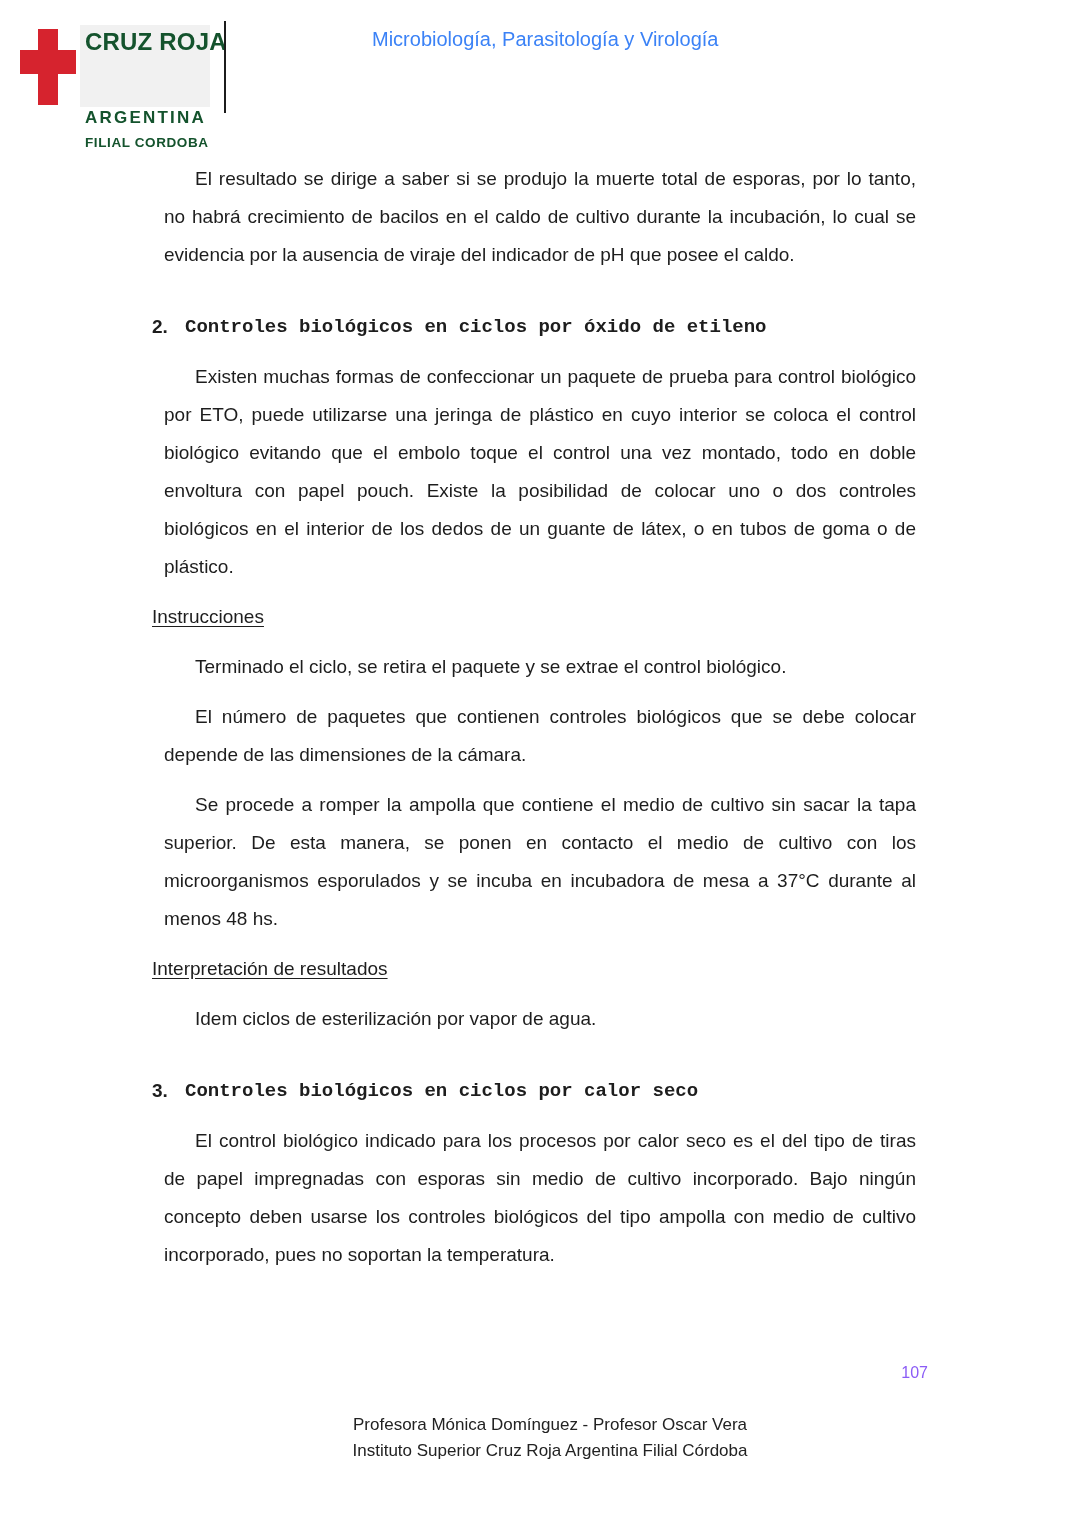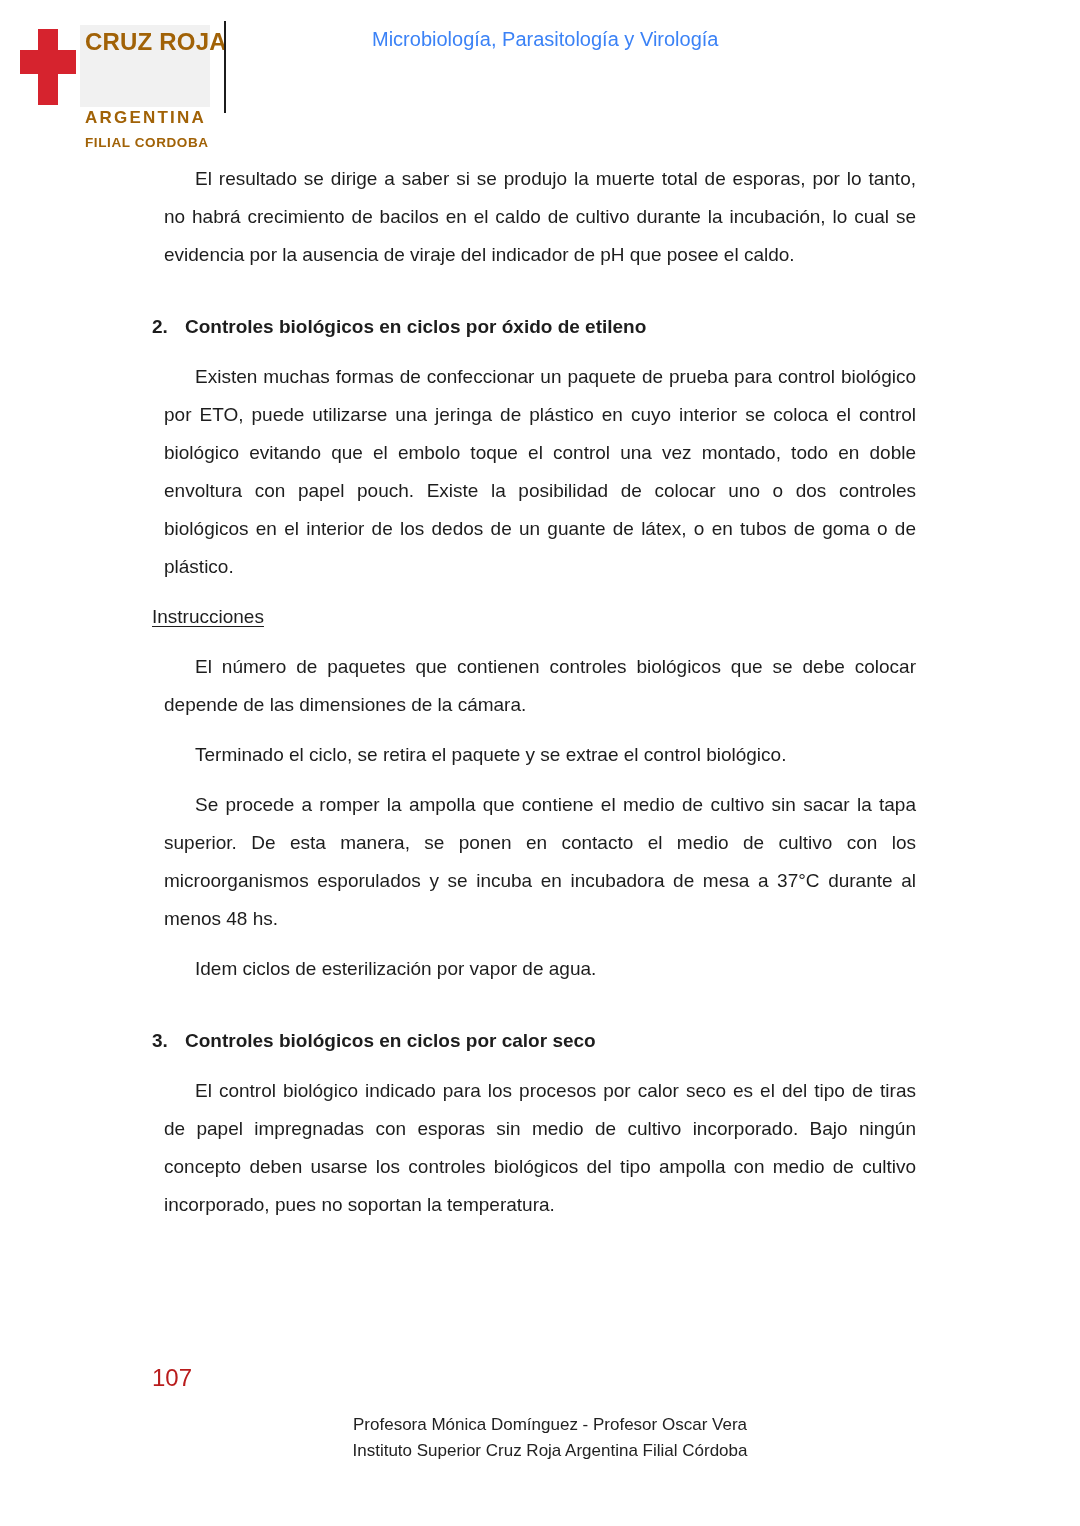--- a/index.html
+++ b/index.html
@@ -54,21 +54,21 @@
     top: 21px;
     width: 56px;
     height: 24px;
     background: #d6232e;
   }
   .logo-text {
     position: absolute;
     left: 85px;
     top: 28px;
     width: 125px;
-    color: #a16207;
+    color: #14532d;
   }
   .logo-line1 {
     font-size: 24px;
     font-weight: 700;
     letter-spacing: 0.2px;
     line-height: 28px;
     white-space: nowrap;
   }
   .logo-line2 {
     font-size: 17px;
@@ -120,35 +120,37 @@
     display: flex;
     margin-top: 34px;
     font-weight: 700;
   }
   .sec-num {
     flex: none;
     width: 33px;
   }
   .sec-title {
     flex: auto;
+    font-family: Liberation Mono, monospace;
   }
   .subhead {
     margin-top: 10px;
     text-decoration: underline;
     text-underline-offset: 3px;
   }
 
   
   .page-number {
     position: absolute;
     left: 152px;
     top: 1364px;
     width: 776px;
-    font-size: 24px;
-    color: #b91c1c;
+    text-align: right;
+    font-size: 16px;
+    color: #8b5cf6;
   }
   .page-footer {
     position: absolute;
     left: 0;
     top: 1412px;
     width: 1080px;
     text-align: center;
     font-size: 17px;
     line-height: 26px;
     color: #222222;
@@ -180,24 +182,25 @@
   <main class="body">
     <p class="para">El resultado se dirige a saber si se produjo la muerte total de esporas, por lo tanto, no habrá crecimiento de bacilos en el caldo de cultivo durante la incubación, lo cual se evidencia por la ausencia de viraje del indicador de pH que posee el caldo.</p>
 
     <div class="sec-heading">
       <span class="sec-num">2.</span>
       <span class="sec-title">Controles biológicos en ciclos por óxido de etileno</span>
     </div>
     <p class="para">Existen muchas formas de confeccionar un paquete de prueba para control biológico por ETO, puede utilizarse una jeringa de plástico en cuyo interior se coloca el control biológico evitando que el embolo toque el control una vez montado, todo en doble envoltura con papel pouch. Existe la posibilidad de colocar uno o dos controles biológicos en el interior de los dedos de un guante de látex, o en tubos de goma o de plástico.</p>
 
     <div class="subhead">Instrucciones</div>
+    <p class="para">Terminado el ciclo, se retira el paquete y se extrae el control biológico.</p>
     <p class="para">El número de paquetes que contienen controles biológicos que se debe colocar depende de las dimensiones de la cámara.</p>
-    <p class="para">Terminado el ciclo, se retira el paquete y se extrae el control biológico.</p>
     <p class="para">Se procede a romper la ampolla que contiene el medio de cultivo sin sacar la tapa superior. De esta manera, se ponen en contacto el medio de cultivo con los microorganismos esporulados y se incuba en incubadora de mesa a 37°C durante al menos 48 hs.</p>
 
+    <div class="subhead">Interpretación de resultados</div>
     <p class="para">Idem ciclos de esterilización por vapor de agua.</p>
 
     <div class="sec-heading">
       <span class="sec-num">3.</span>
       <span class="sec-title">Controles biológicos en ciclos por calor seco</span>
     </div>
     <p class="para">El control biológico indicado para los procesos por calor seco es el del tipo de tiras de papel impregnadas con esporas sin medio de cultivo incorporado. Bajo ningún concepto deben usarse los controles biológicos del tipo ampolla con medio de cultivo incorporado, pues no soportan la temperatura.</p>
   </main>
 
   <div class="page-number">107</div>

